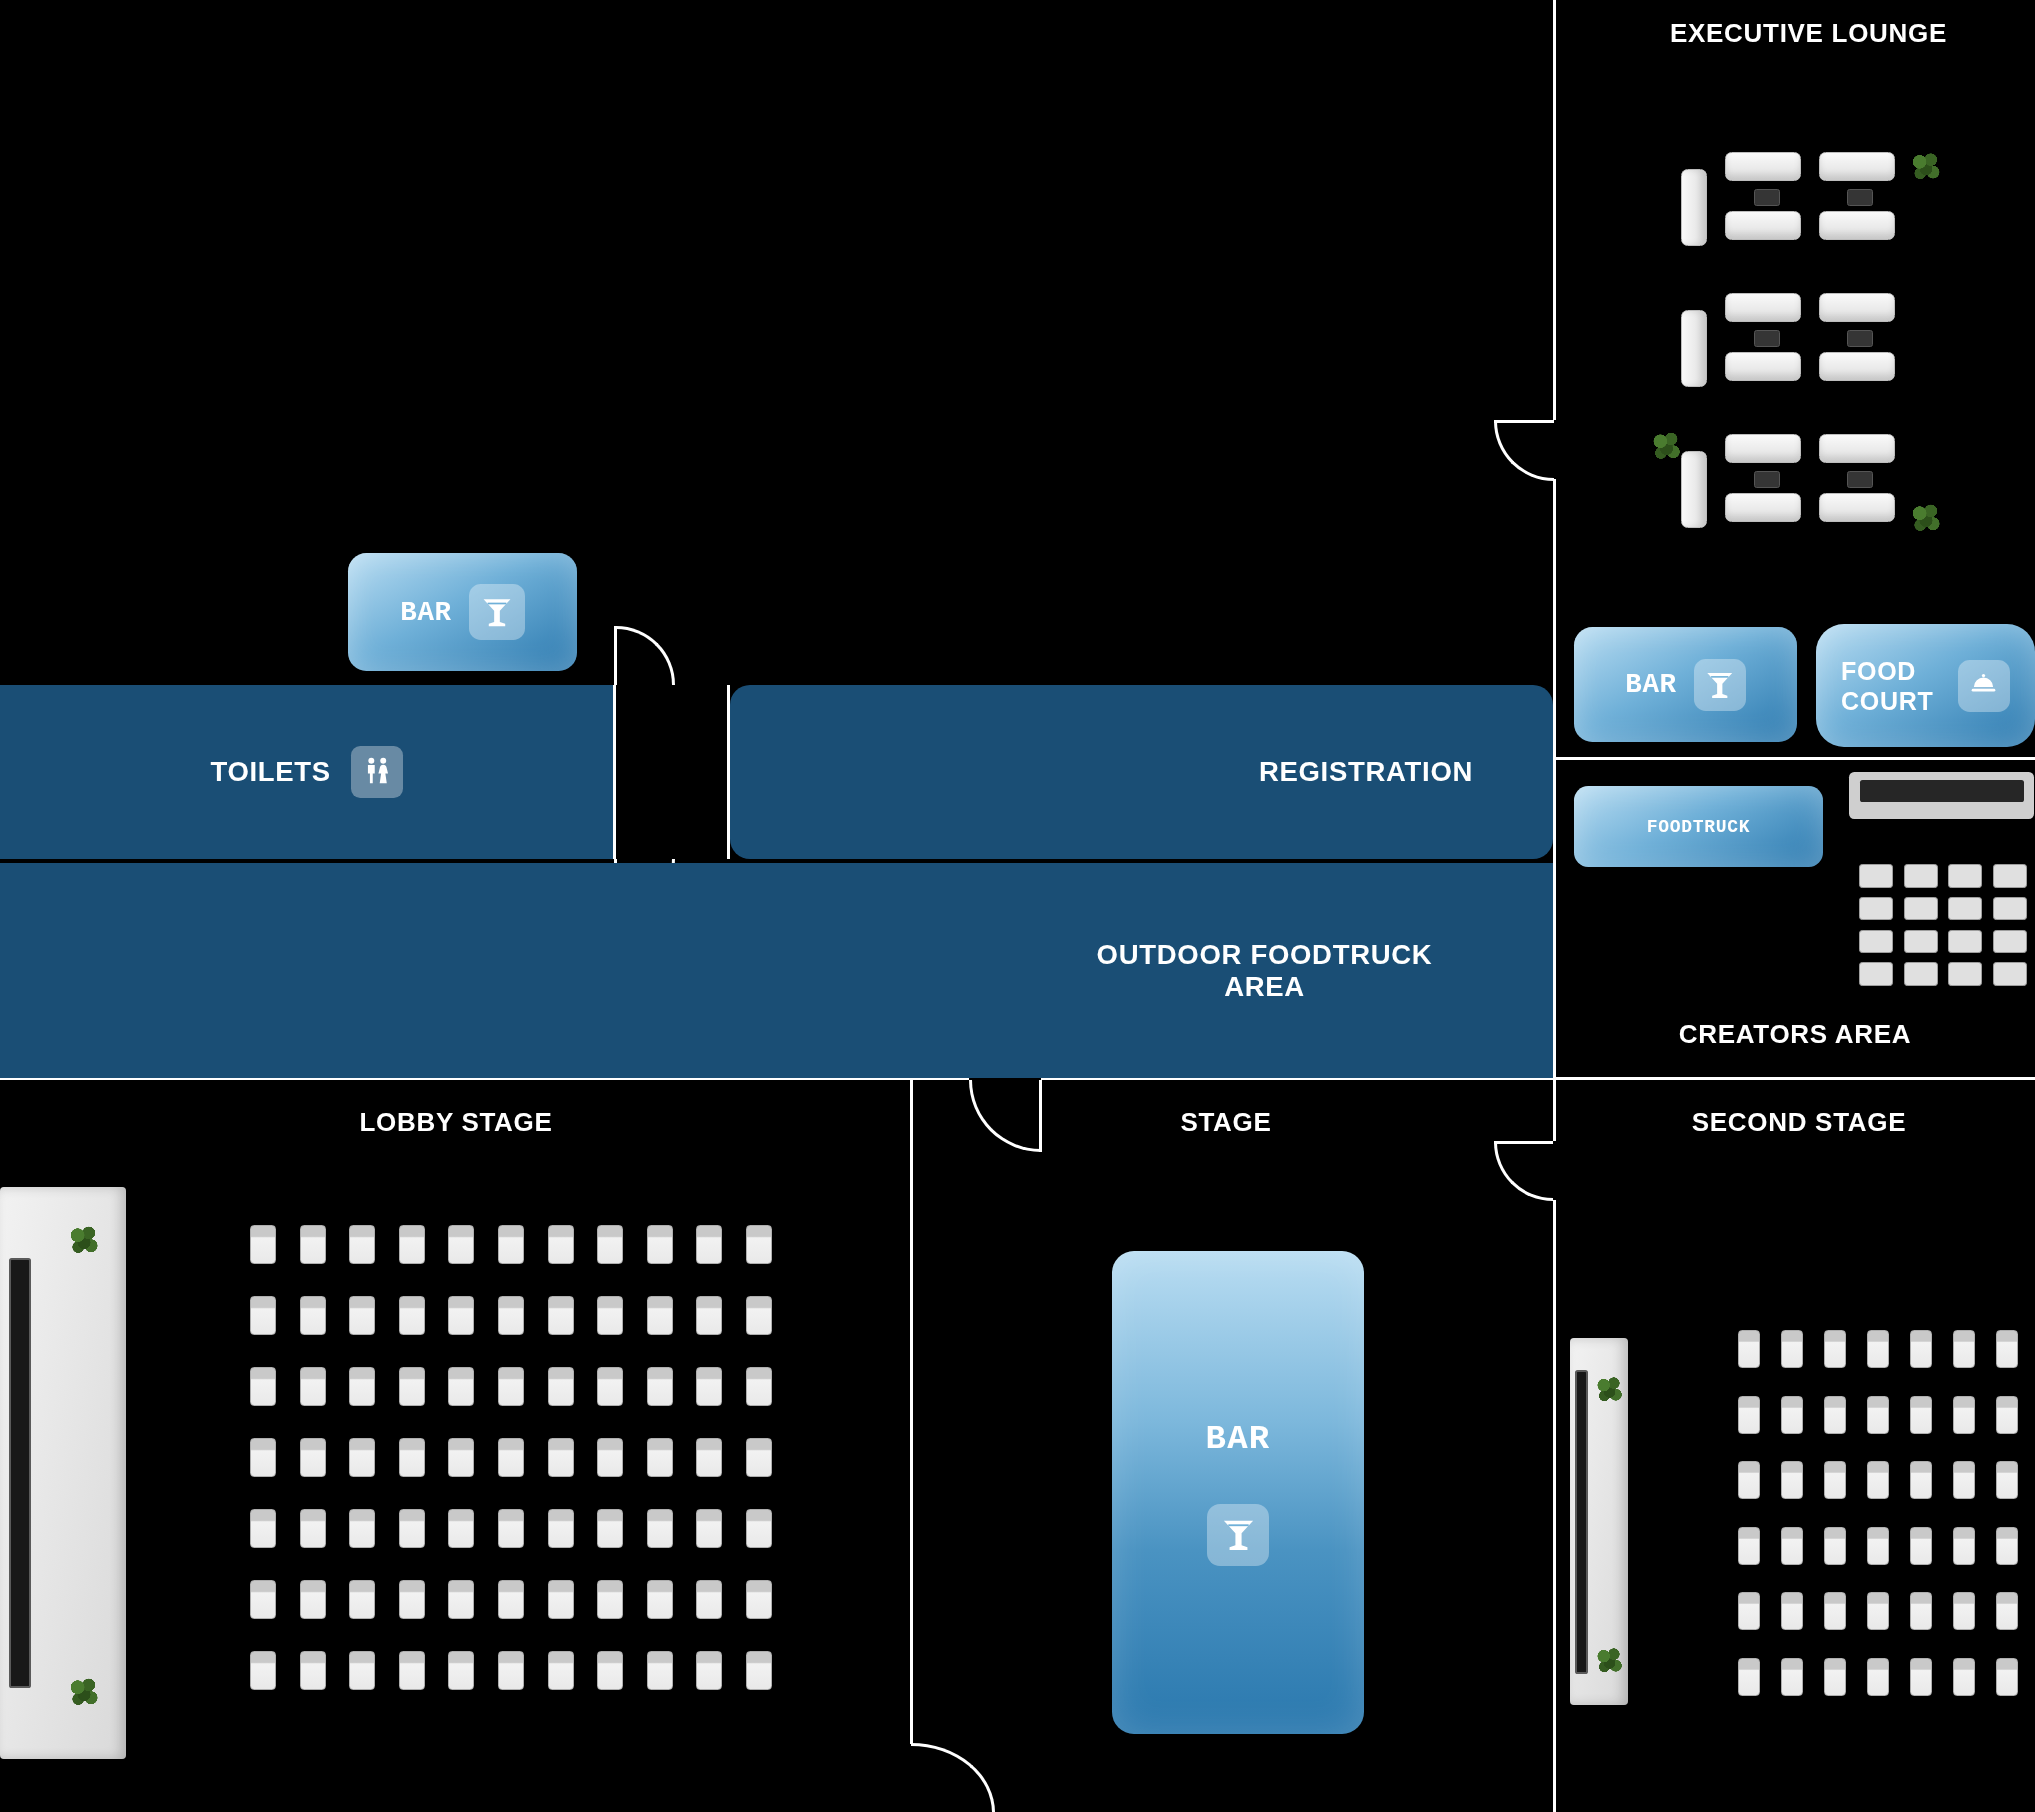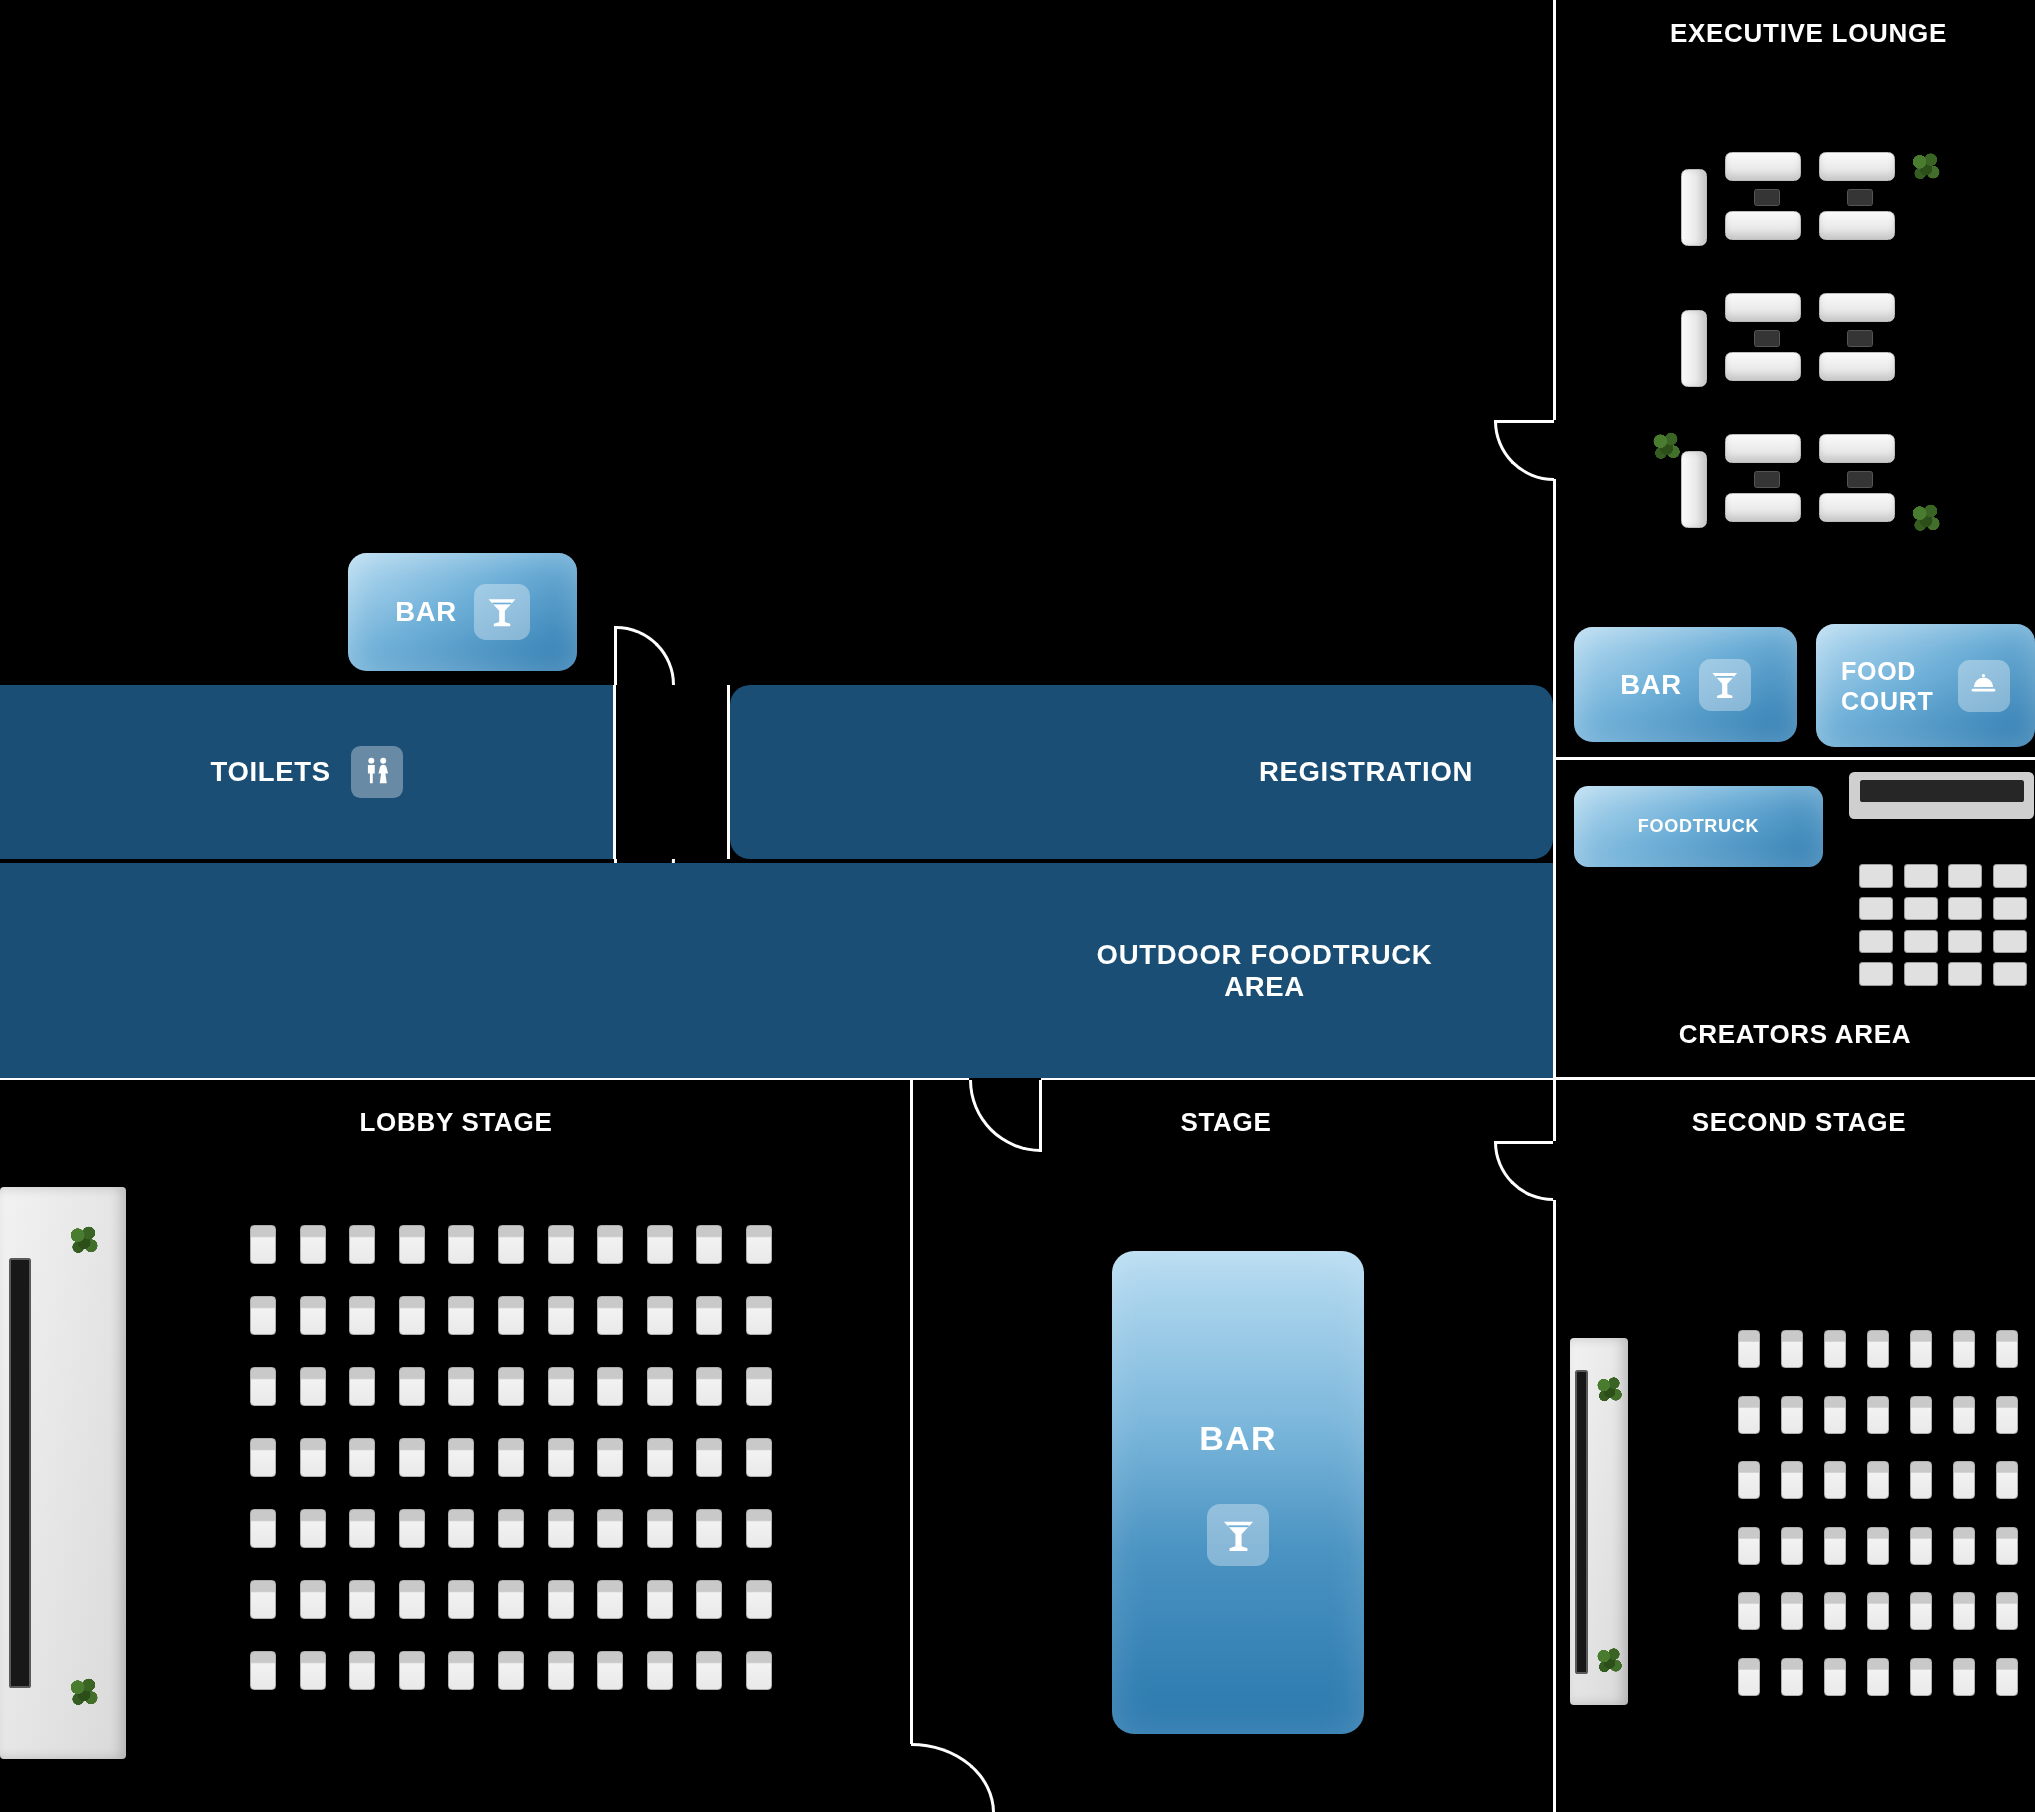--- a/index.html
+++ b/index.html
@@ -22,21 +22,21 @@
   .zone-label{font-size:27.5px;font-weight:700;letter-spacing:0.7px;color:#fff;text-align:right;}
 
   .room-label{position:absolute;font-size:26px;font-weight:700;letter-spacing:0.7px;color:#fff;text-align:center;}
 
   .btn{
     position:absolute;display:flex;align-items:center;justify-content:center;gap:17px;
     color:#fff;font-weight:700;border-radius:18.4px;
     background:linear-gradient(150deg,var(--bar-light,#b9ddf2) 0%,var(--bar-mid,#6fb0d8) 45%,var(--bar-dark,#2a78ae) 100%);
     box-shadow:inset 0 0 30px rgba(255,255,255,.28);
   }
-  .btn-label{font-size:27.5px;font-weight:700;letter-spacing:0.7px;}
+  .btn-label{font-size:27.5px;font-weight:700;letter-spacing:0.7px;font-family:Liberation Mono, monospace;}
   .icon-box{
     background:rgba(255,255,255,.34);border-radius:11.8px;
     display:flex;align-items:center;justify-content:center;flex:none;
   }
   .icon-box svg{display:block;}
 
   .lobby-bar{
     position:absolute;border-radius:22px;
     background:linear-gradient(180deg,var(--bar-light,#b9ddf2) 0%,#7db8dc 35%,#4a93c2 62%,var(--bar-dark,#2a78ae) 100%);
     display:flex;flex-direction:column;align-items:center;justify-content:center;gap:46px;
@@ -160,21 +160,21 @@
 <div class="btn" style="left:1574px;top:627px;width:223px;height:115px;">
   <span class="btn-label">BAR</span>
   <span class="icon-box" style="width:52px;height:52px;">
     <svg width="31.5" height="31.5" viewBox="0 0 24 24">
       <path d="M2.5 3h19L14 11.2V19l3.8 1.3V22H6.2v-1.7L10 19v-7.8L2.5 3z" fill="#fff"></path>
       <path d="M5.4 6h13.2" stroke="#6fb0d8" stroke-width="1.2"></path>
     </svg>
   </span>
 </div>
 
-<div class="btn" style="left:1816px;top:624px;width:219px;height:123px;gap:11.8px;">
+<div class="btn" style="left:1816px;top:624px;width:219px;height:123px;gap:11.8px;border-radius:28px;">
   <span class="foodcourt-label">FOOD COURT</span>
   <span class="icon-box" style="width:52px;height:52px;">
     <svg width="33" height="33" viewBox="0 0 24 24">
       <path d="M12 6.2a7 7 0 0 1 7 6.8H5a7 7 0 0 1 7-6.8z" fill="#fff"></path>
       <circle cx="12" cy="4.8" r="1.2" fill="#fff"></circle>
       <rect x="3.4" y="14.4" width="17.2" height="2" rx="1" fill="#fff"></rect>
     </svg>
   </span>
 </div>
 

